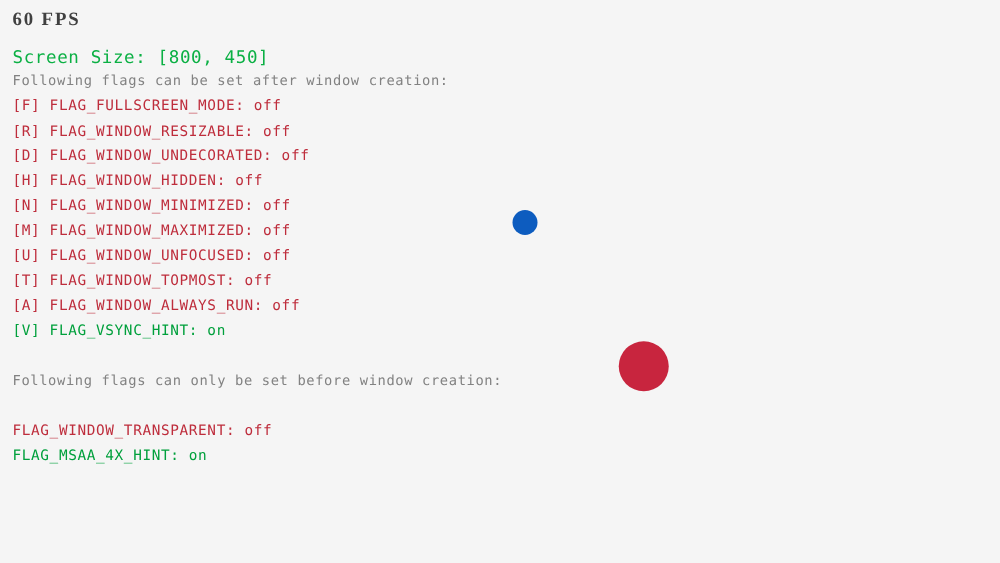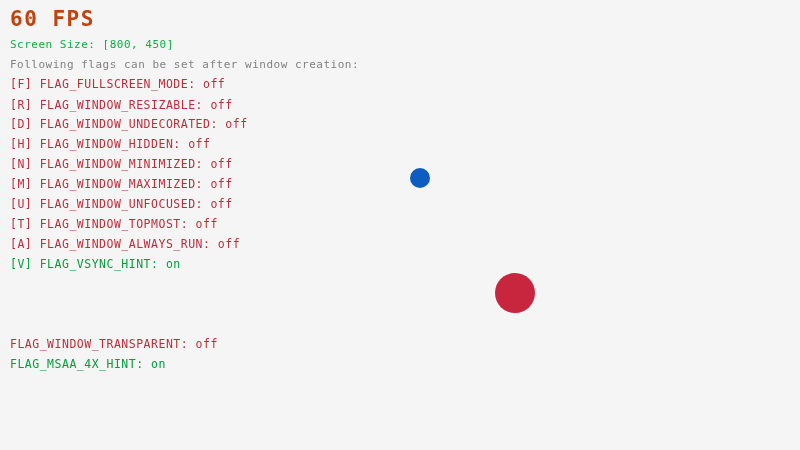--- a/index.html
+++ b/index.html
@@ -25,30 +25,31 @@
   .txt {
     position: absolute;
     white-space: pre;
     letter-spacing: 0.5px;
     line-height: 1;
   }
 
   #fps {
     left: 10px;
     top: 9px;
-    font-size: 21px;
+    font-size: 15px;
     letter-spacing: 1.5px;
     font-weight: bold;
-    color: #c2410c;
+    color: #404040;
+    font-family: Liberation Serif, serif;
   }
 
   #screen-size {
     left: 10px;
     top: 39px;
-    font-size: 11px;
+    font-size: 14px;
     color: #0bb044;
   }
 
   .section-head {
     left: 10px;
     font-size: 11px;
     color: #828282;
   }
   #head-after  { top: 59px; }
   #head-before { top: 299px; }
@@ -95,20 +96,21 @@
   <div class="txt flag-line flag-off" style="top:100px">[R] FLAG_WINDOW_RESIZABLE: off</div>
   <div class="txt flag-line flag-off" style="top:119px">[D] FLAG_WINDOW_UNDECORATED: off</div>
   <div class="txt flag-line flag-off" style="top:139px">[H] FLAG_WINDOW_HIDDEN: off</div>
   <div class="txt flag-line flag-off" style="top:159px">[N] FLAG_WINDOW_MINIMIZED: off</div>
   <div class="txt flag-line flag-off" style="top:179px">[M] FLAG_WINDOW_MAXIMIZED: off</div>
   <div class="txt flag-line flag-off" style="top:199px">[U] FLAG_WINDOW_UNFOCUSED: off</div>
   <div class="txt flag-line flag-off" style="top:219px">[T] FLAG_WINDOW_TOPMOST: off</div>
   <div class="txt flag-line flag-off" style="top:239px">[A] FLAG_WINDOW_ALWAYS_RUN: off</div>
   <div class="txt flag-line flag-on" style="top:259px">[V] FLAG_VSYNC_HINT: on</div>
 
+  <div class="txt section-head" id="head-before">Following flags can only be set before window creation:</div>
 
   <div class="txt flag-line flag-off" style="top:339px">FLAG_WINDOW_TRANSPARENT: off</div>
   <div class="txt flag-line flag-on" style="top:359px">FLAG_MSAA_4X_HINT: on</div>
 
   <div class="ball" id="ball-blue"></div>
   <div class="ball" id="ball-red"></div>
 
 </div>
 
 </body></html>

